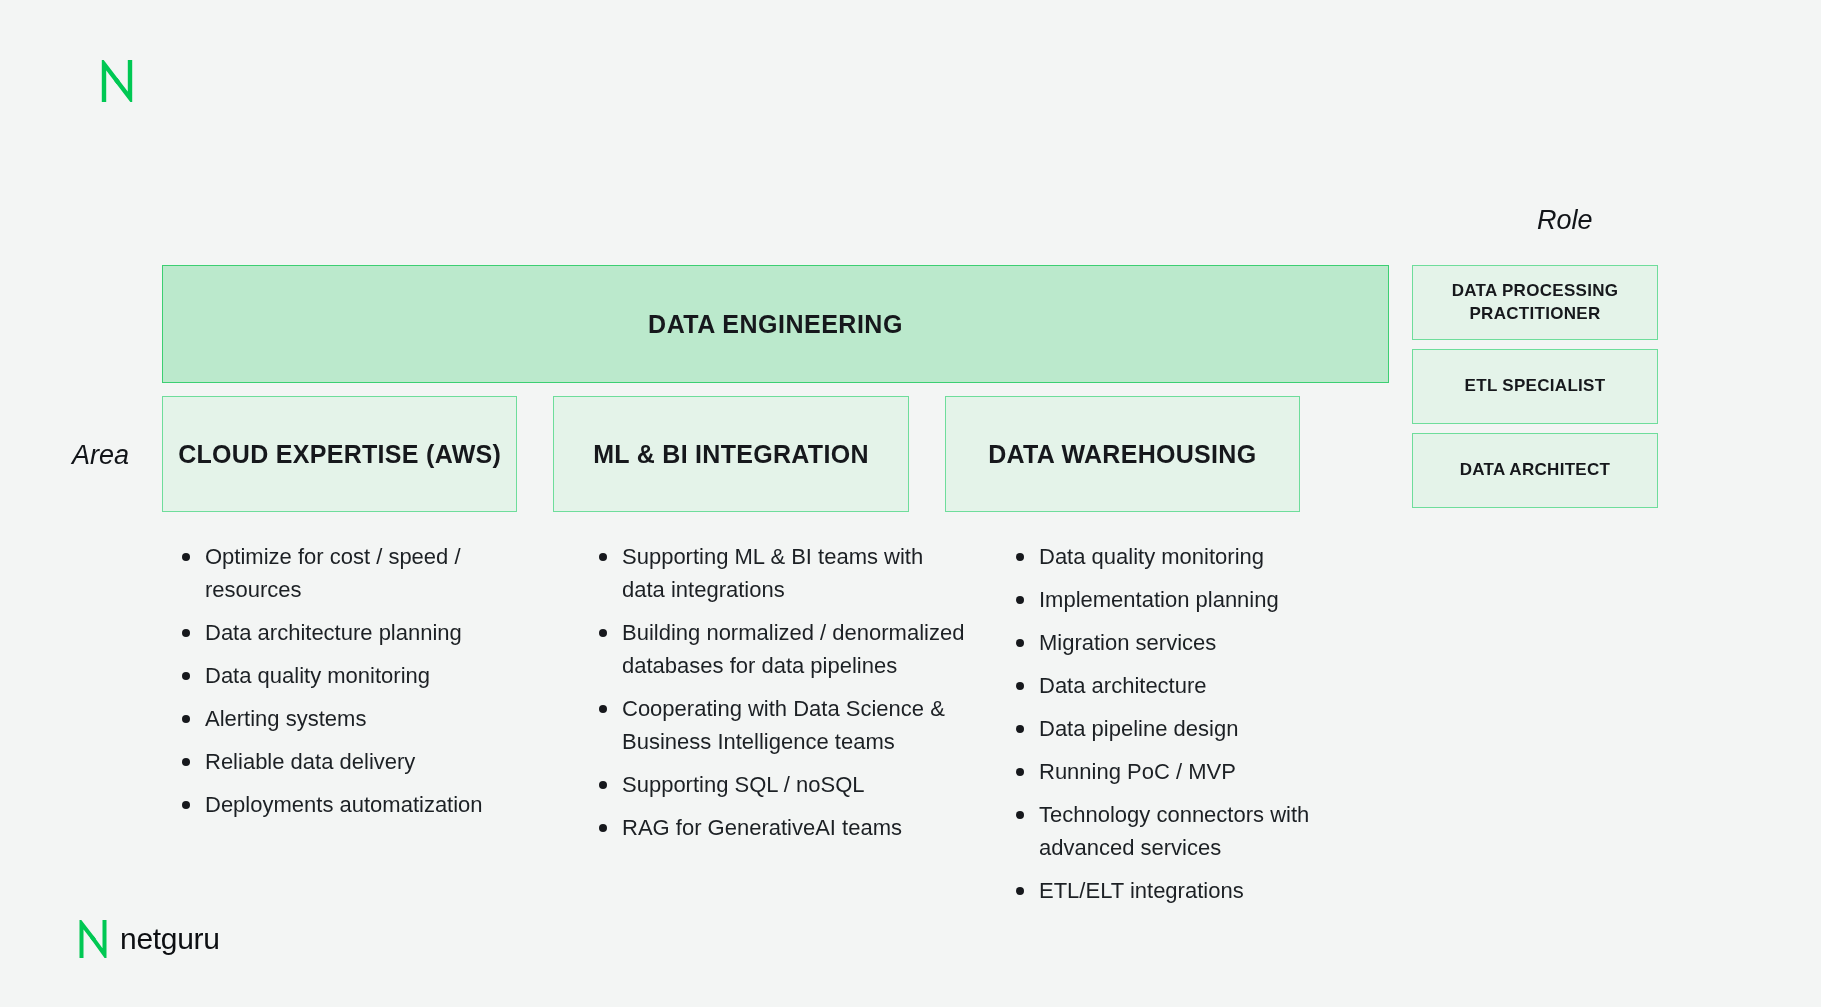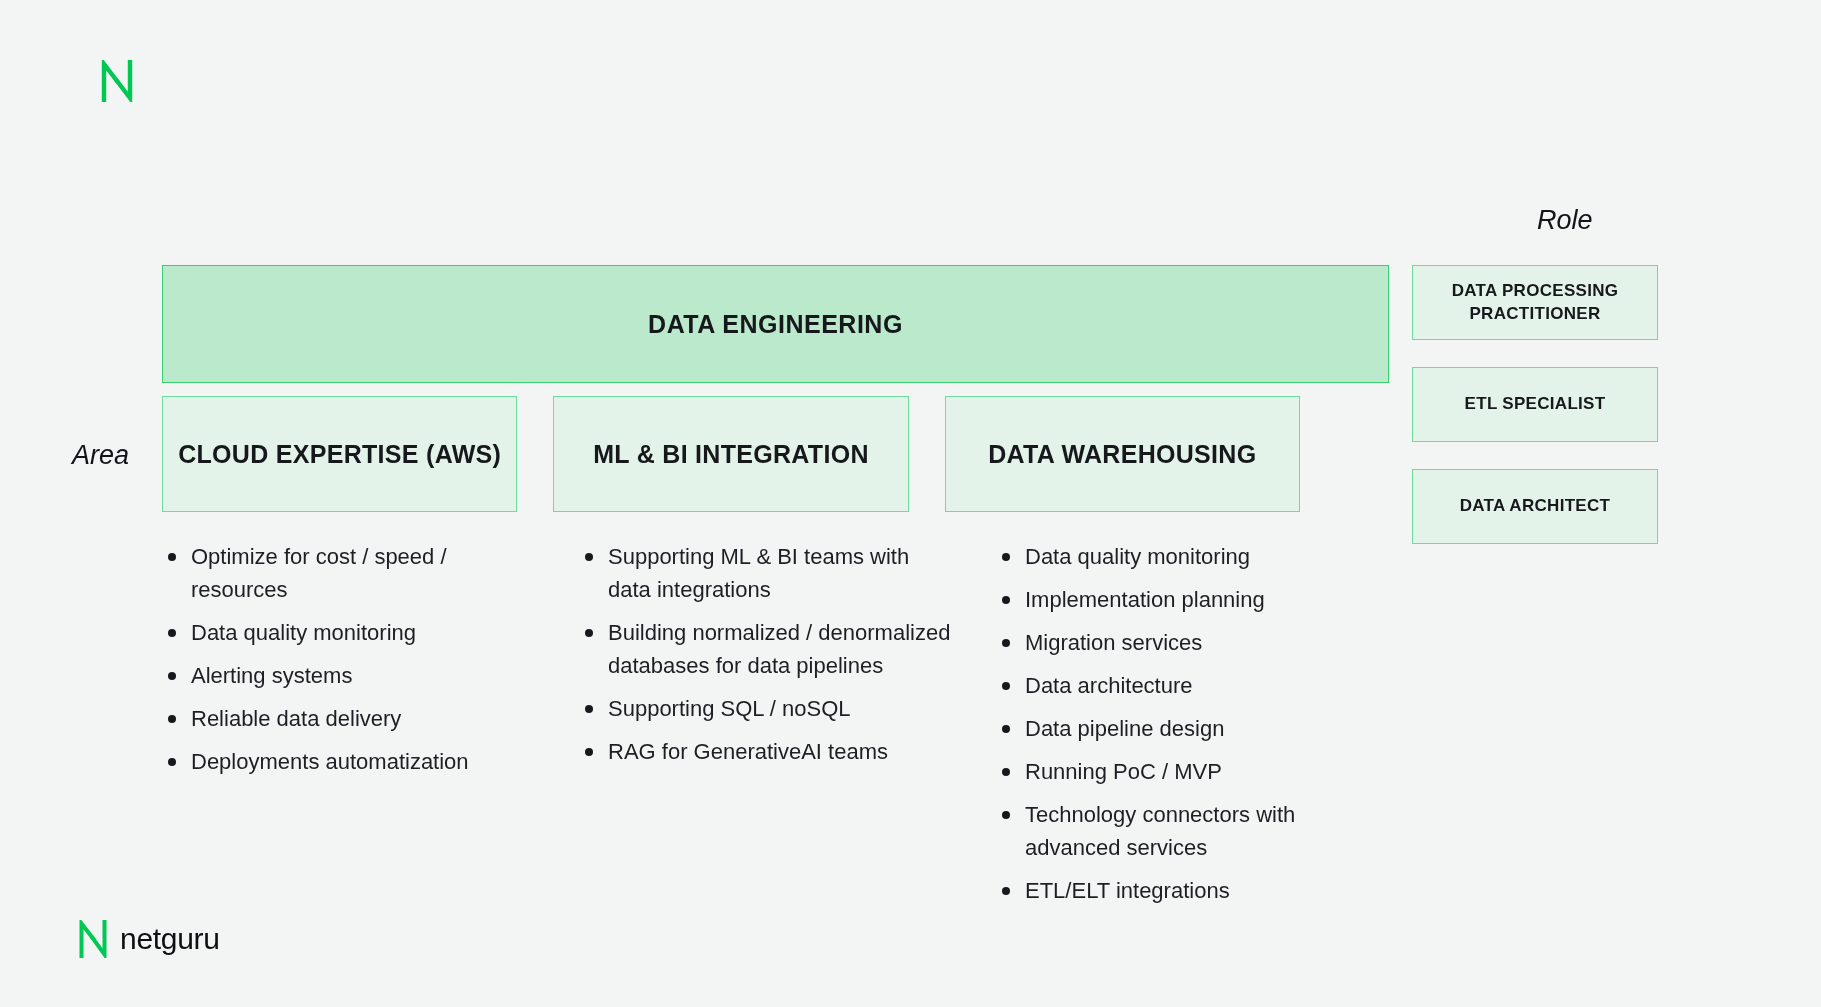--- a/index.html
+++ b/index.html
@@ -104,21 +104,21 @@
   .area-box-text {
     font-size: 25px;
     font-weight: bold;
     letter-spacing: 0.3px;
     color: #16181c;
   }
 
   
   .columns {
     position: absolute;
-    left: 159px;
+    left: 173px;
     top: 540px;
     width: 1227px;
     display: flex;
     gap: 24px;
   }
   .column { flex: 1 1 0; padding-right: 18px; }
   .bullet-list { list-style: none; }
   .bullet-item {
     position: relative;
     padding-left: 32px;
@@ -139,21 +139,21 @@
   }
 
   
   .role-stack {
     position: absolute;
     left: 1412px;
     top: 265px;
     width: 246px;
     display: flex;
     flex-direction: column;
-    gap: 27px;
+    gap: 9px;
   }
   .role-box {
     background: #e4f3e9;
     border: 1.5px solid #6edd9b;
     height: 75px;
     display: flex;
     align-items: center;
     justify-content: center;
     text-align: center;
     padding: 4px 10px;
@@ -216,31 +216,33 @@
     <div class="area-box">
       <span class="area-box-text">DATA WAREHOUSING</span>
     </div>
   </div>
 
   <div class="columns">
 
     <div class="column">
       <ul class="bullet-list">
         <li class="bullet-item">Optimize for cost / speed / resources</li>
+        <li class="bullet-item">Data architecture planning</li>
         <li class="bullet-item">Data quality monitoring</li>
         <li class="bullet-item">Alerting systems</li>
         <li class="bullet-item">Reliable data delivery</li>
         <li class="bullet-item">Deployments automatization</li>
       </ul>
     </div>
 
     <div class="column">
       <ul class="bullet-list">
         <li class="bullet-item">Supporting ML &amp; BI teams with data integrations</li>
         <li class="bullet-item">Building normalized / denormalized databases for data pipelines</li>
+        <li class="bullet-item">Cooperating with Data Science &amp; Business Intelligence teams</li>
         <li class="bullet-item">Supporting SQL / noSQL</li>
         <li class="bullet-item">RAG for GenerativeAI teams</li>
       </ul>
     </div>
 
     <div class="column">
       <ul class="bullet-list">
         <li class="bullet-item">Data quality monitoring</li>
         <li class="bullet-item">Implementation planning</li>
         <li class="bullet-item">Migration services</li>

